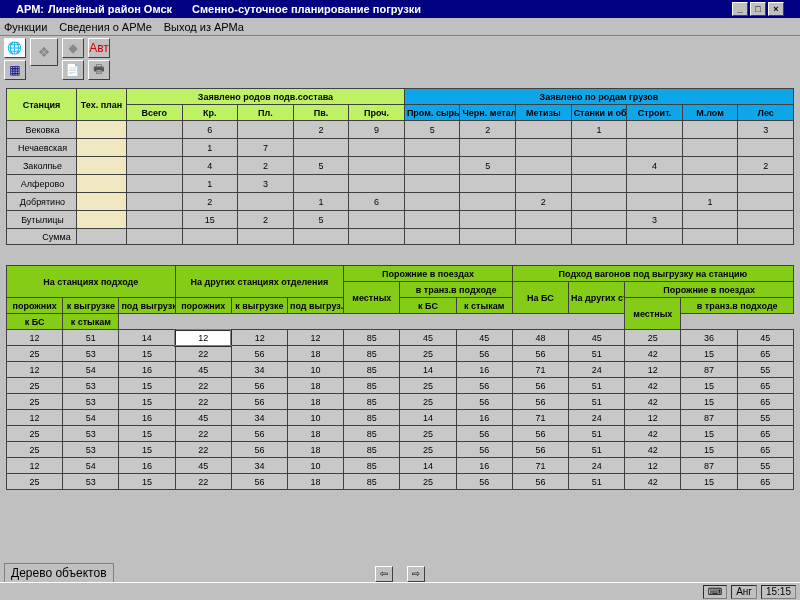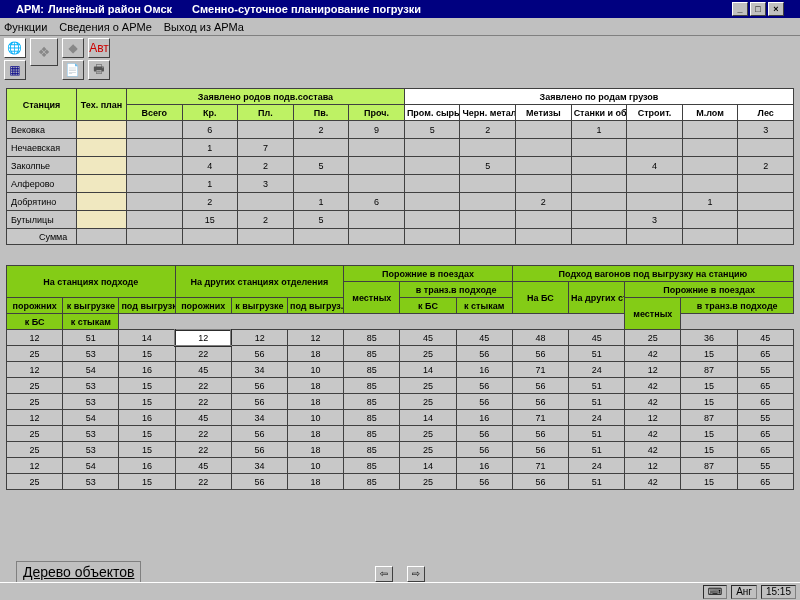--- a/index.html
+++ b/index.html
@@ -83,37 +83,36 @@
     table-layout: fixed;
   }
   th, td {
     border: 1px solid #404040;
     padding: 1px 2px;
     text-align: center;
     height: 16px;
     overflow: hidden;
     white-space: nowrap;
   }
-  .hdr-green { background: #ffffff; }
+  .hdr-green { background: #0ea5e9; }
   .hdr-tan   { background: #bef264; }
   .hdr-gray  { background: #84cc16; }
   .cell-gray { background: #c8c8c8; }
   .cell-tan  { background: #f0e8c0; height:18px;}
-  .row-label { text-align: left; padding-left: 4px; }
+  .row-label { text-align: center; padding-left: 4px; }
   .sum-row td { background: #c8c8c8; padding-left: 32px; }
 
   .table1 { margin-bottom: 20px; }
   .table2 { }
 
   .bottom-tabs {
     position: absolute;
-    left: 16px; bottom: 18px;
+    left: 4px; bottom: 18px;
     display: flex;
-    font-size: 14px;
-    text-decoration: underline;
+    font-size: 12px;
   }
   .tab {
     background: #c0c0c0;
     border: 1px solid #808080;
     border-bottom: none;
     padding: 2px 6px;
   }
   .statusbar {
     position: absolute;
     left:0; right:0; bottom:0;

